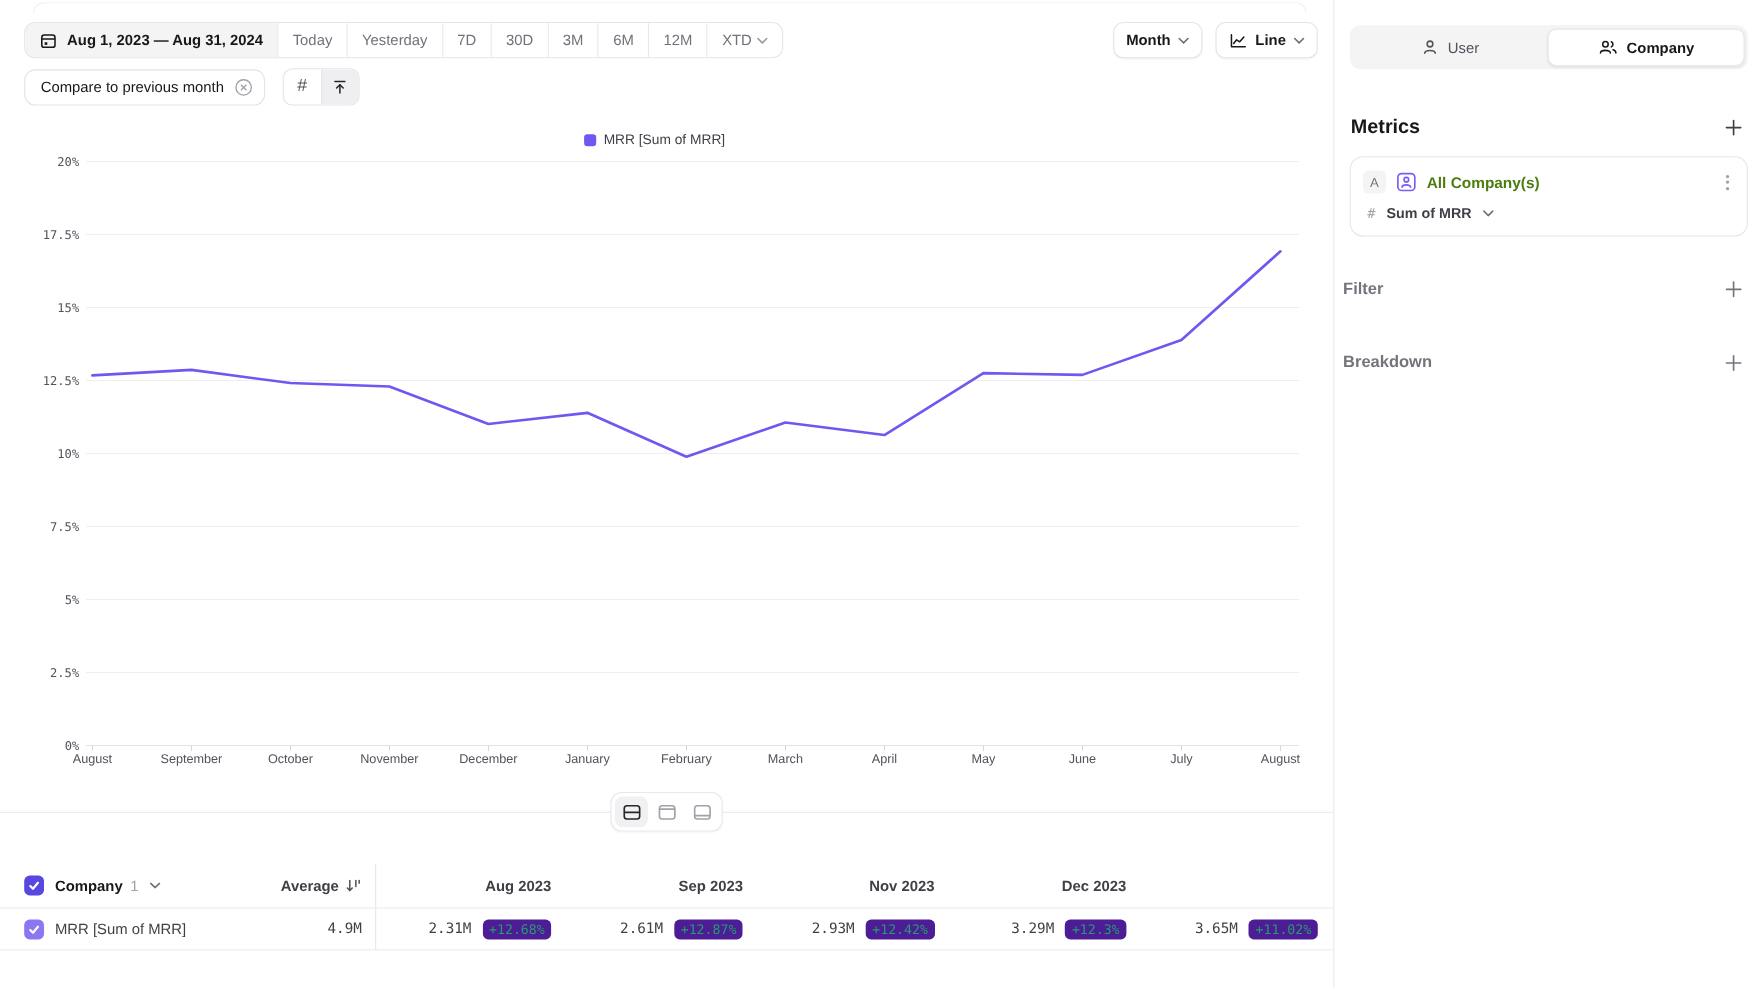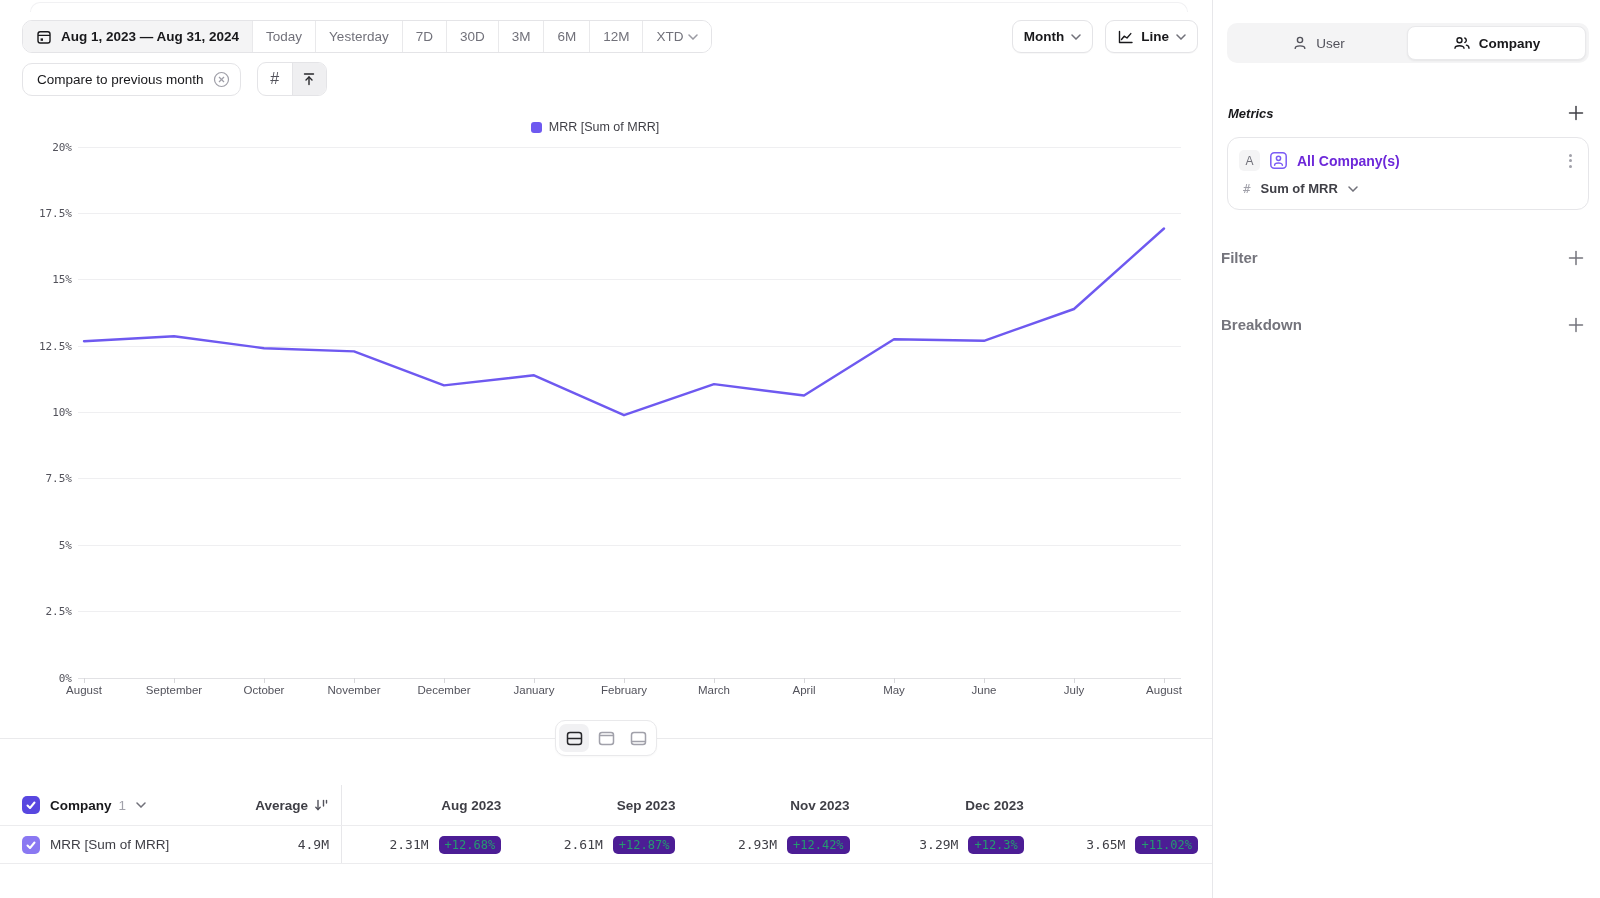--- a/index.html
+++ b/index.html
@@ -71,26 +71,26 @@
 
   
   .sidebar { width:388px; height:898px; background:#fff; border-left:1px solid #e7e7ea; }
   .seg-tabs { display:flex; margin:23px 11px 0 14px; background:#f4f4f5; border-radius:10px;
     padding:3px; height:40px; }
   .seg-tab { flex:1; display:flex; align-items:center; justify-content:center; gap:8px;
     font-size:13.5px; color:#52525b; border-radius:8px; cursor:pointer; }
   .seg-tab.active { background:#fff; border:1px solid #e9e9eb; color:#18181b; font-weight:700;
     box-shadow:0 1px 2px rgba(0,0,0,.06); }
   .side-head { display:flex; align-items:center; justify-content:space-between; margin:42px 16px 0 15px; }
-  .side-head .t { font-size:13px; font-weight:700; color:#18181b;font-style:italic; }
+  .side-head .t { font-size:18px; font-weight:700; color:#18181b; }
   .metric-card { margin:16px 11px 0 14px; border:1px solid #e6e6e9; border-radius:12px; padding:12px 12px 13px 11px; }
   .mc-row1 { display:flex; align-items:center; gap:9px; }
   .a-badge { width:21px; height:21px; border-radius:5px; background:#f4f4f5; color:#71717a;
     font-size:12px; display:flex; align-items:center; justify-content:center; flex:none; }
-  .mc-name { font-size:14px; font-weight:700; color:#6d28d9; flex:1; }
+  .mc-name { font-size:14px; font-weight:700; color:#4d7c0f; flex:1; }
   .mc-row2 { display:flex; align-items:center; gap:10px; margin-top:10px; padding-left:4px; cursor:pointer; }
   .mc-hash { font-family:"DejaVu Sans Mono", monospace; font-size:12.5px; color:#a1a1aa; }
   .mc-agg { font-size:13px; font-weight:700; color:#3f3f46; }
   .side-sec { display:flex; align-items:center; justify-content:space-between; margin:39px 16px 0 8px; }
   .side-sec .t { font-size:15px; font-weight:700; color:#74747c; }
   .gap-lg { margin-top:50px; }
   .kebab { display:flex; flex-direction:column; gap:2.5px; align-items:center; padding:2px 4px; cursor:pointer; }
   .kebab i { width:3px; height:3px; border-radius:50%; background:#a1a1aa; }
   svg.icon { display:block; }
 </style>

